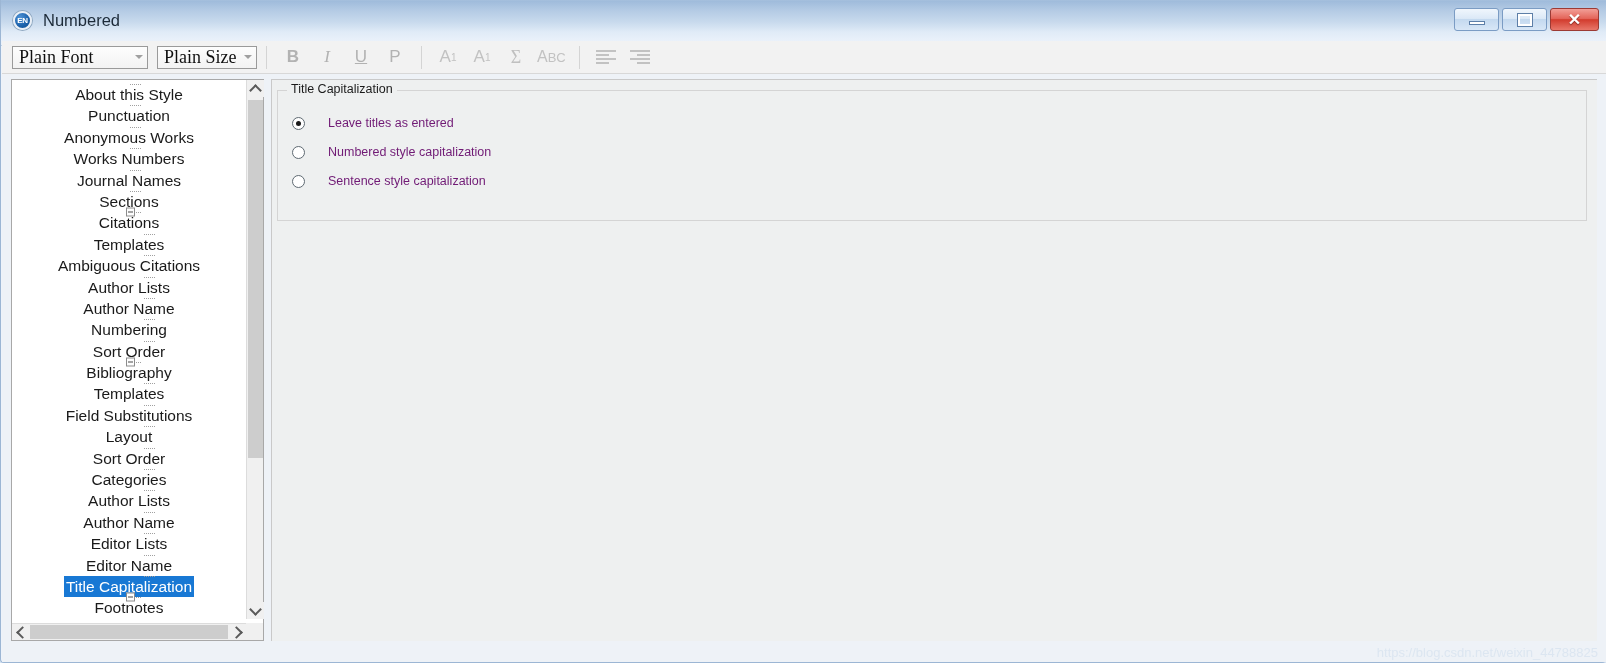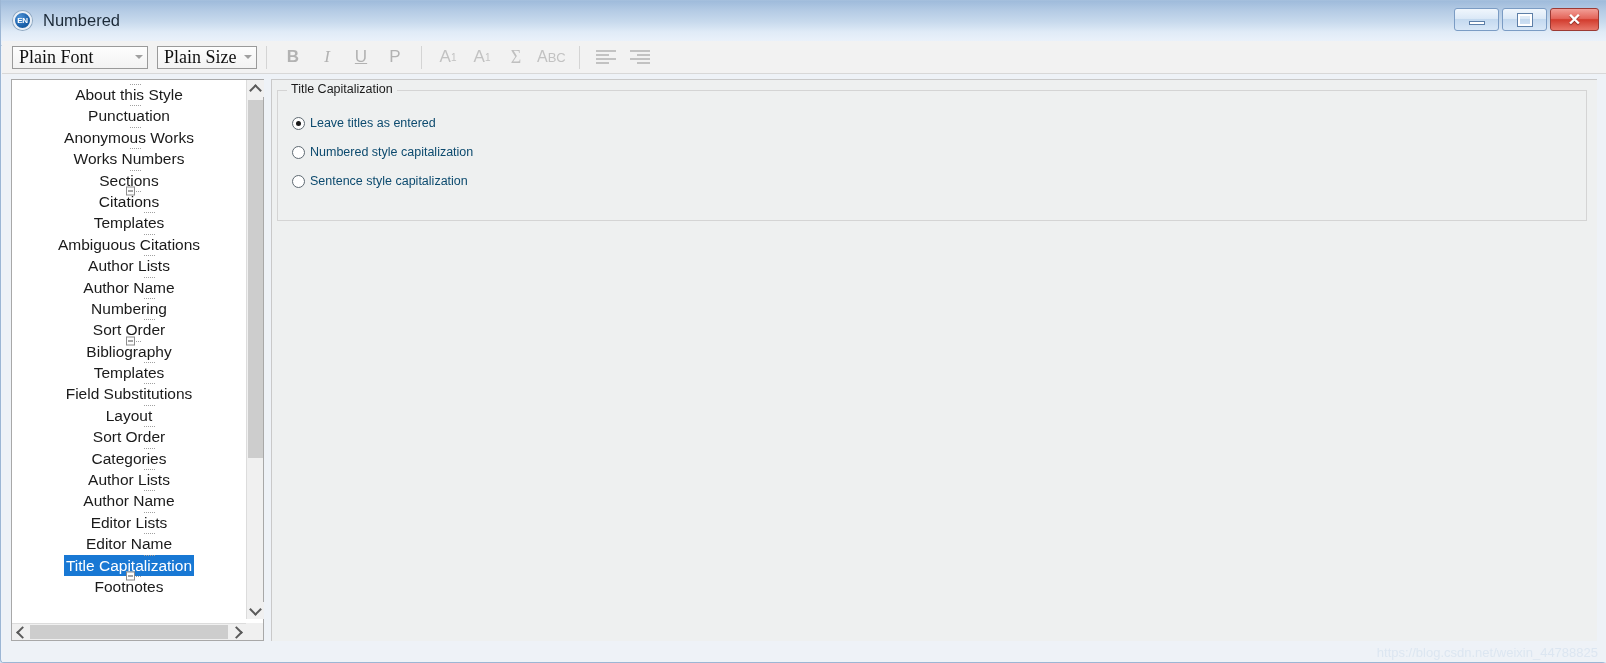--- a/index.html
+++ b/index.html
@@ -400,23 +400,23 @@
   }
   .radio.checked::after {
     content: "";
     position: absolute;
     left: 3px; top: 3px;
     width: 5px; height: 5px;
     border-radius: 50%;
     background: #1a1a1a;
   }
   .radio-label {
-    margin-left: 5px;
+    margin-left: 23px;
     font-size: 12.5px;
-    color: #0c4a6e;
+    color: #701a75;
     font-family: "Liberation Sans", sans-serif;
     white-space: nowrap;
   }
 
   .watermark {
     position: absolute;
     right: 8px; bottom: 2px;
     font-size: 13px;
     color: #dce6f1;
     font-family: "Liberation Sans", sans-serif;
@@ -536,20 +536,27 @@
                   <span class="vline" style="left: 14px;"></span>
                   <span class="hline" style="left: 14px; width: 11px;"></span>
                 </span>
                 <span class="label">Works Numbers</span>
               </div>
               <div class="tree-item">
                 <span class="indent" style="width: 26px;">
                   <span class="vline" style="left: 14px;"></span>
                   <span class="hline" style="left: 14px; width: 11px;"></span>
                 </span>
+                <span class="label">Journal Names</span>
+              </div>
+              <div class="tree-item">
+                <span class="indent" style="width: 26px;">
+                  <span class="vline" style="left: 14px;"></span>
+                  <span class="hline" style="left: 14px; width: 11px;"></span>
+                </span>
                 <span class="label">Sections</span>
               </div>
               <div class="tree-item">
                 <span class="indent" style="width: 26px;">
                   <span class="vline" style="left: 14px;"></span>
                   <span class="hline" style="left: 14px; width: 11px;"></span>
                   <span class="expander" style="left: 10px;"></span>
                 </span>
                 <span class="label">Citations</span>
               </div>

